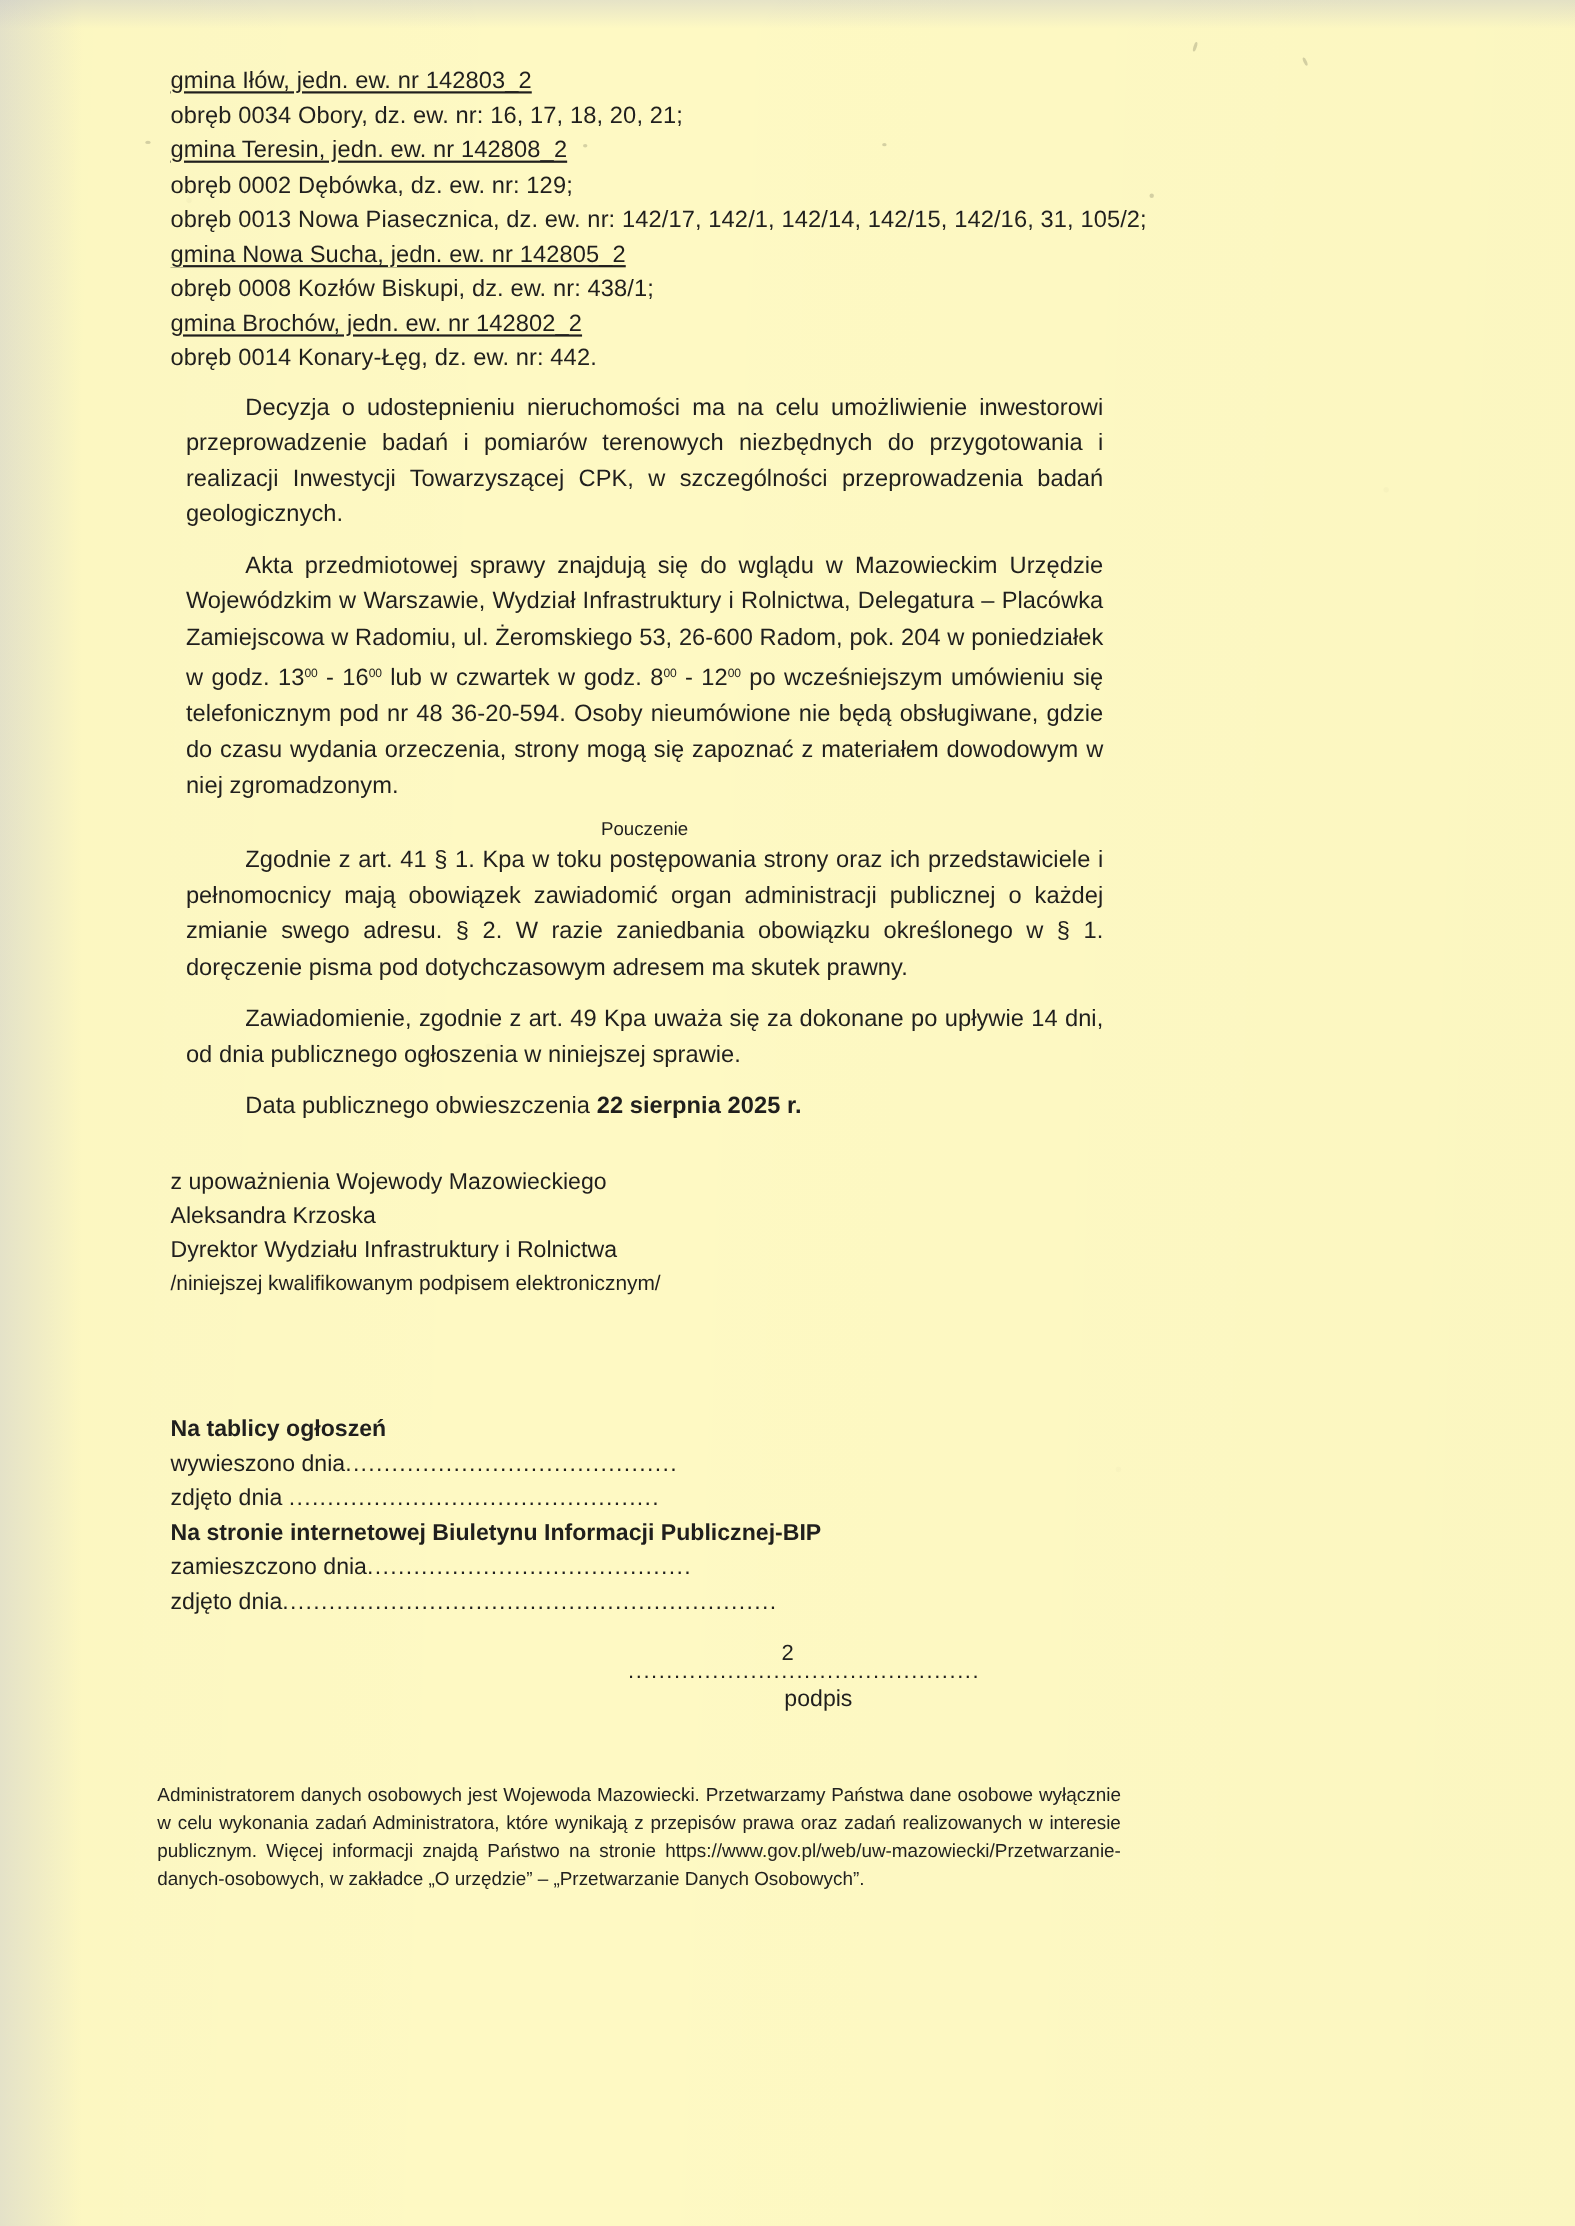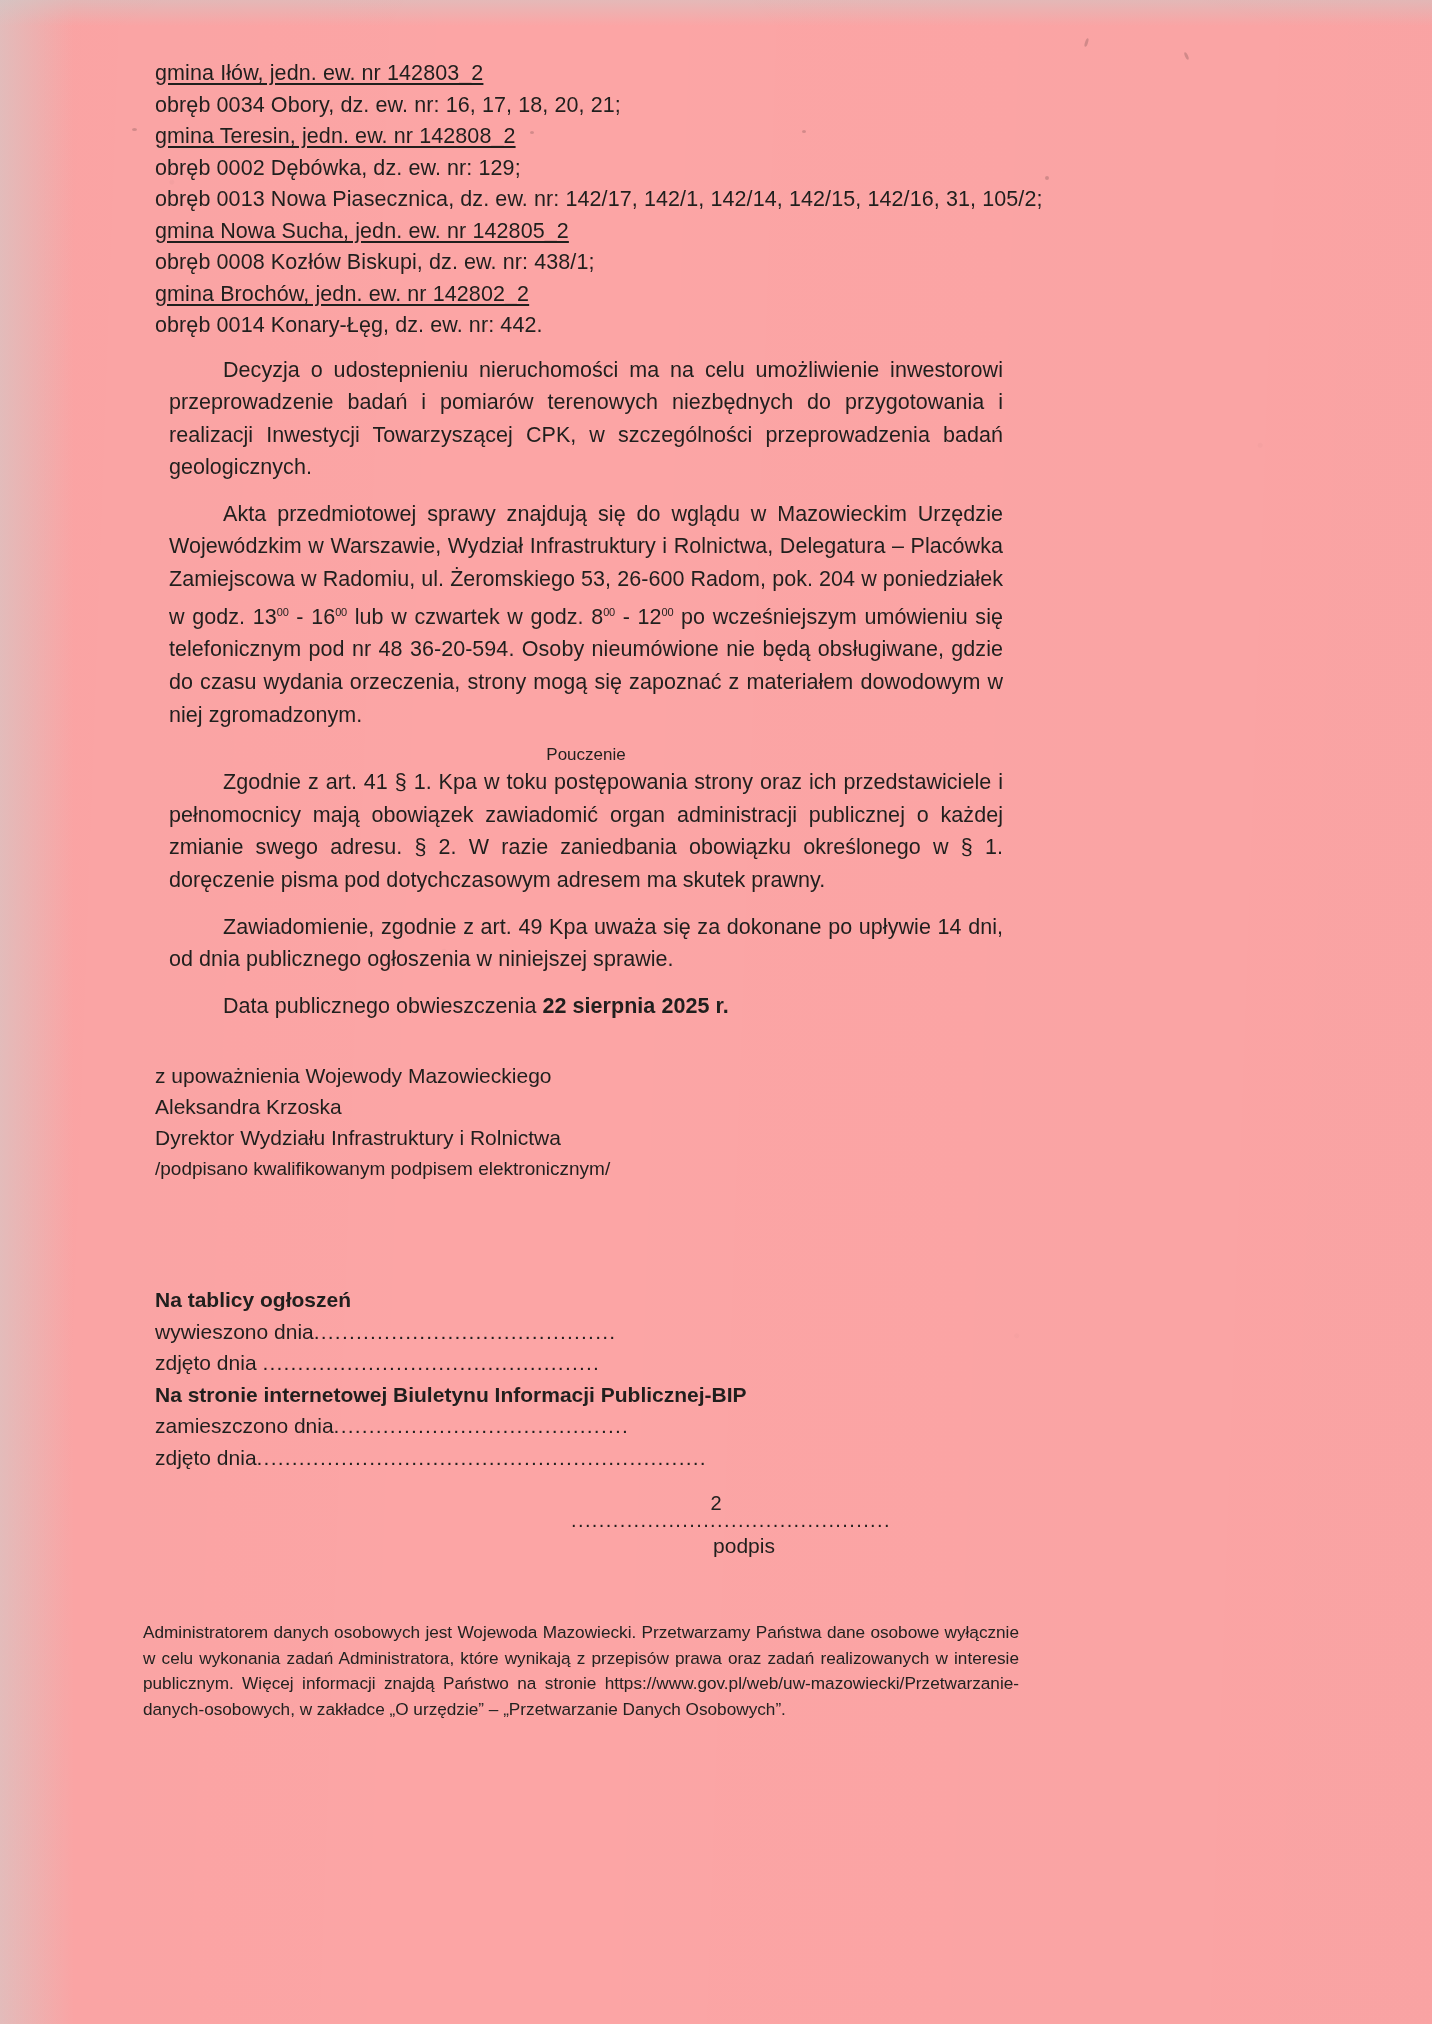--- a/index.html
+++ b/index.html
@@ -7,21 +7,21 @@
     padding: 0;
     background: #ffffff;
   }
   body {
     font-family: "Liberation Sans", sans-serif;
   }
   .page {
     position: relative;
     width: 1432px;
     height: 2024px;
-    background: #fca5a5;
+    background: #fef9c3;
     overflow: hidden;
   }
   
   .scan-noise {
     position: absolute;
     inset: 0;
     pointer-events: none;
     background:
       radial-gradient(circle at 12% 9%, rgba(0,0,0,0.022) 0 2px, transparent 3px),
       radial-gradient(circle at 88% 22%, rgba(0,0,0,0.02) 0 2px, transparent 3px),
@@ -187,21 +187,21 @@
     <p class="body-par tight">Zgodnie z art. 41 § 1. Kpa w toku postępowania strony oraz ich przedstawiciele i pełnomocnicy mają obowiązek zawiadomić organ administracji publicznej o każdej zmianie swego adresu. § 2. W razie zaniedbania obowiązku określonego w § 1. doręczenie pisma pod dotychczasowym adresem ma skutek prawny.</p>
 
     <p class="body-par">Zawiadomienie, zgodnie z art. 49 Kpa uważa się za dokonane po upływie 14 dni, od dnia publicznego ogłoszenia w niniejszej sprawie.</p>
 
     <p class="body-par"><span>Data publicznego obwieszczenia </span><b class="bold-date">22 sierpnia 2025 r.</b></p>
 
     <div class="sig-block">
       <div>z upoważnienia Wojewody Mazowieckiego</div>
       <div>Aleksandra Krzoska</div>
       <div>Dyrektor Wydziału Infrastruktury i Rolnictwa</div>
-      <div class="small-it">/podpisano kwalifikowanym podpisem elektronicznym/</div>
+      <div class="small-it">/niniejszej kwalifikowanym podpisem elektronicznym/</div>
     </div>
 
     <div class="notice-block">
       <div class="hd">Na tablicy ogłoszeń</div>
       <div><span>wywieszono dnia</span><span class="dots">...........................................</span></div>
       <div><span>zdjęto dnia </span><span class="dots">................................................</span></div>
       <div class="hd">Na stronie internetowej Biuletynu Informacji Publicznej-BIP</div>
       <div><span>zamieszczono dnia</span><span class="dots">..........................................</span></div>
       <div><span>zdjęto dnia</span><span class="dots">................................................................</span></div>
     </div>

